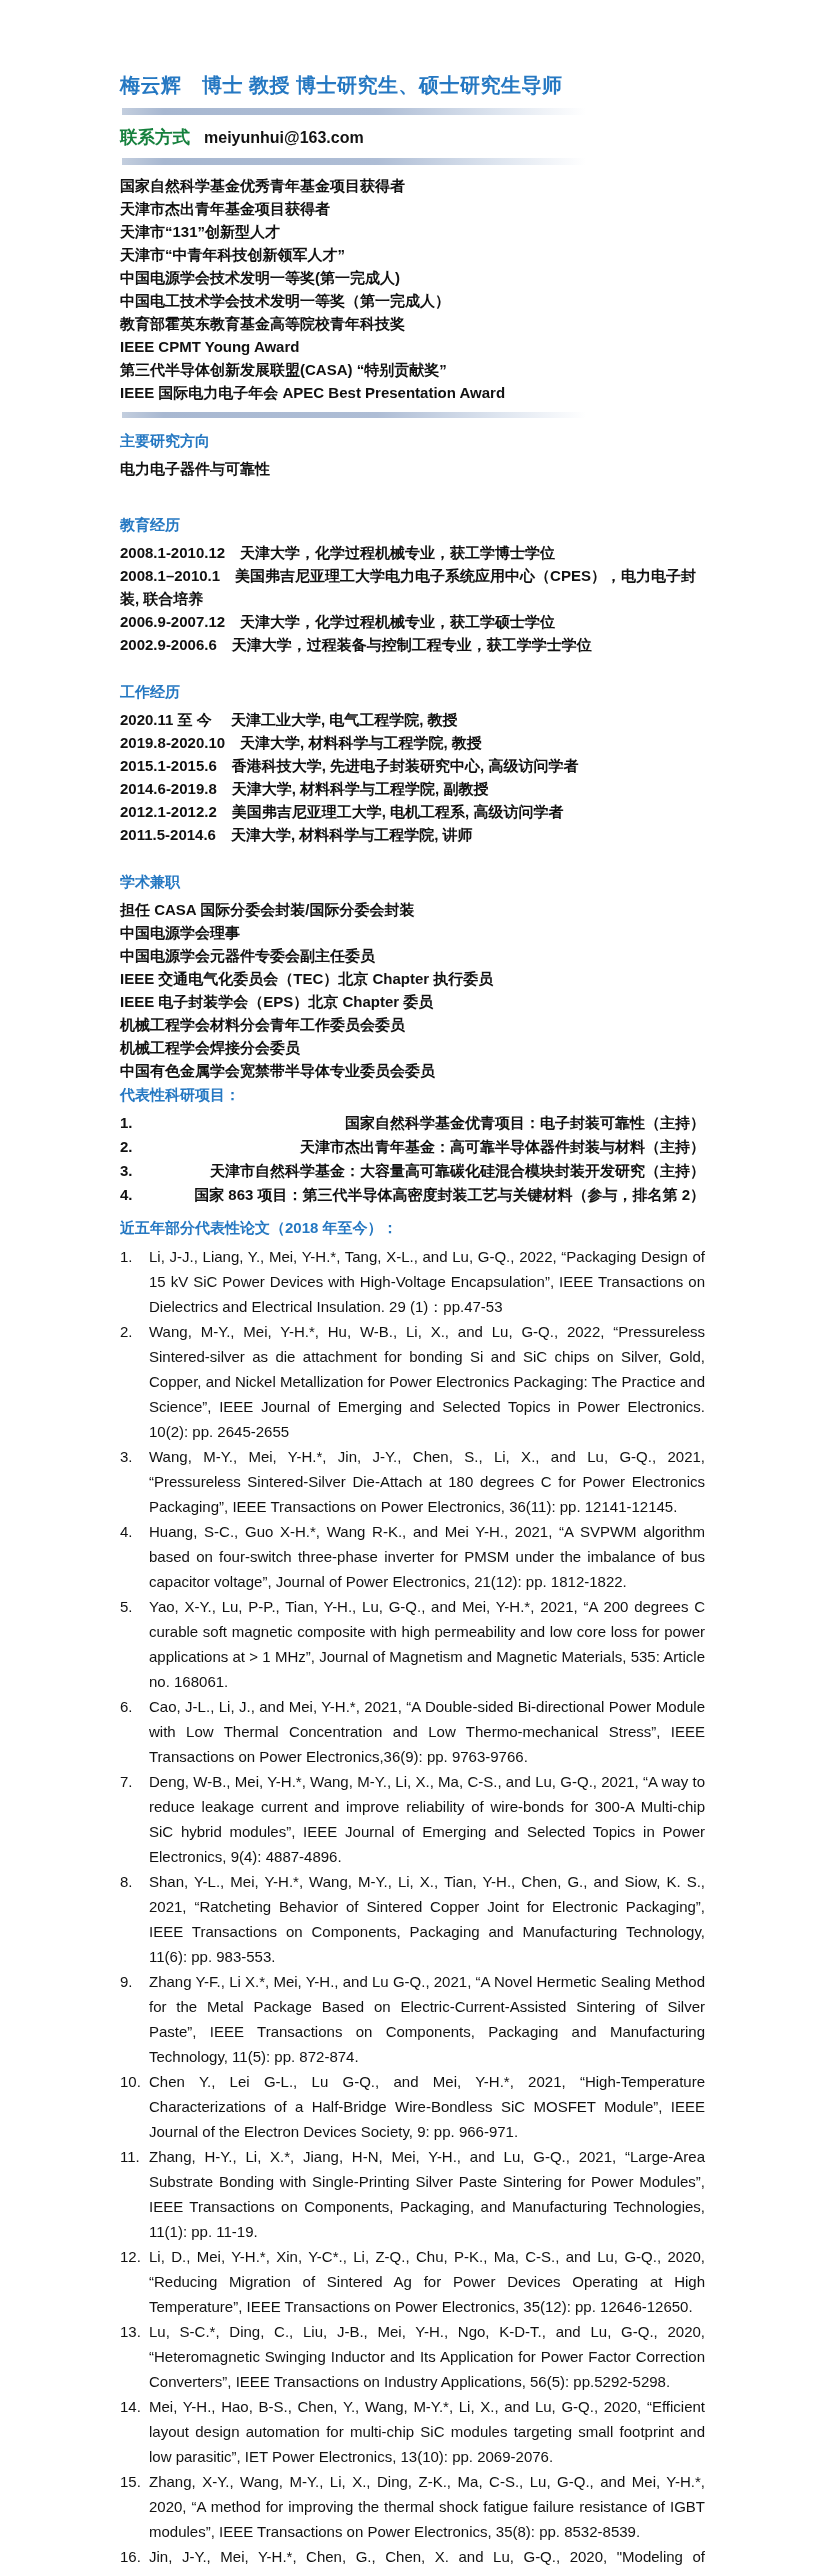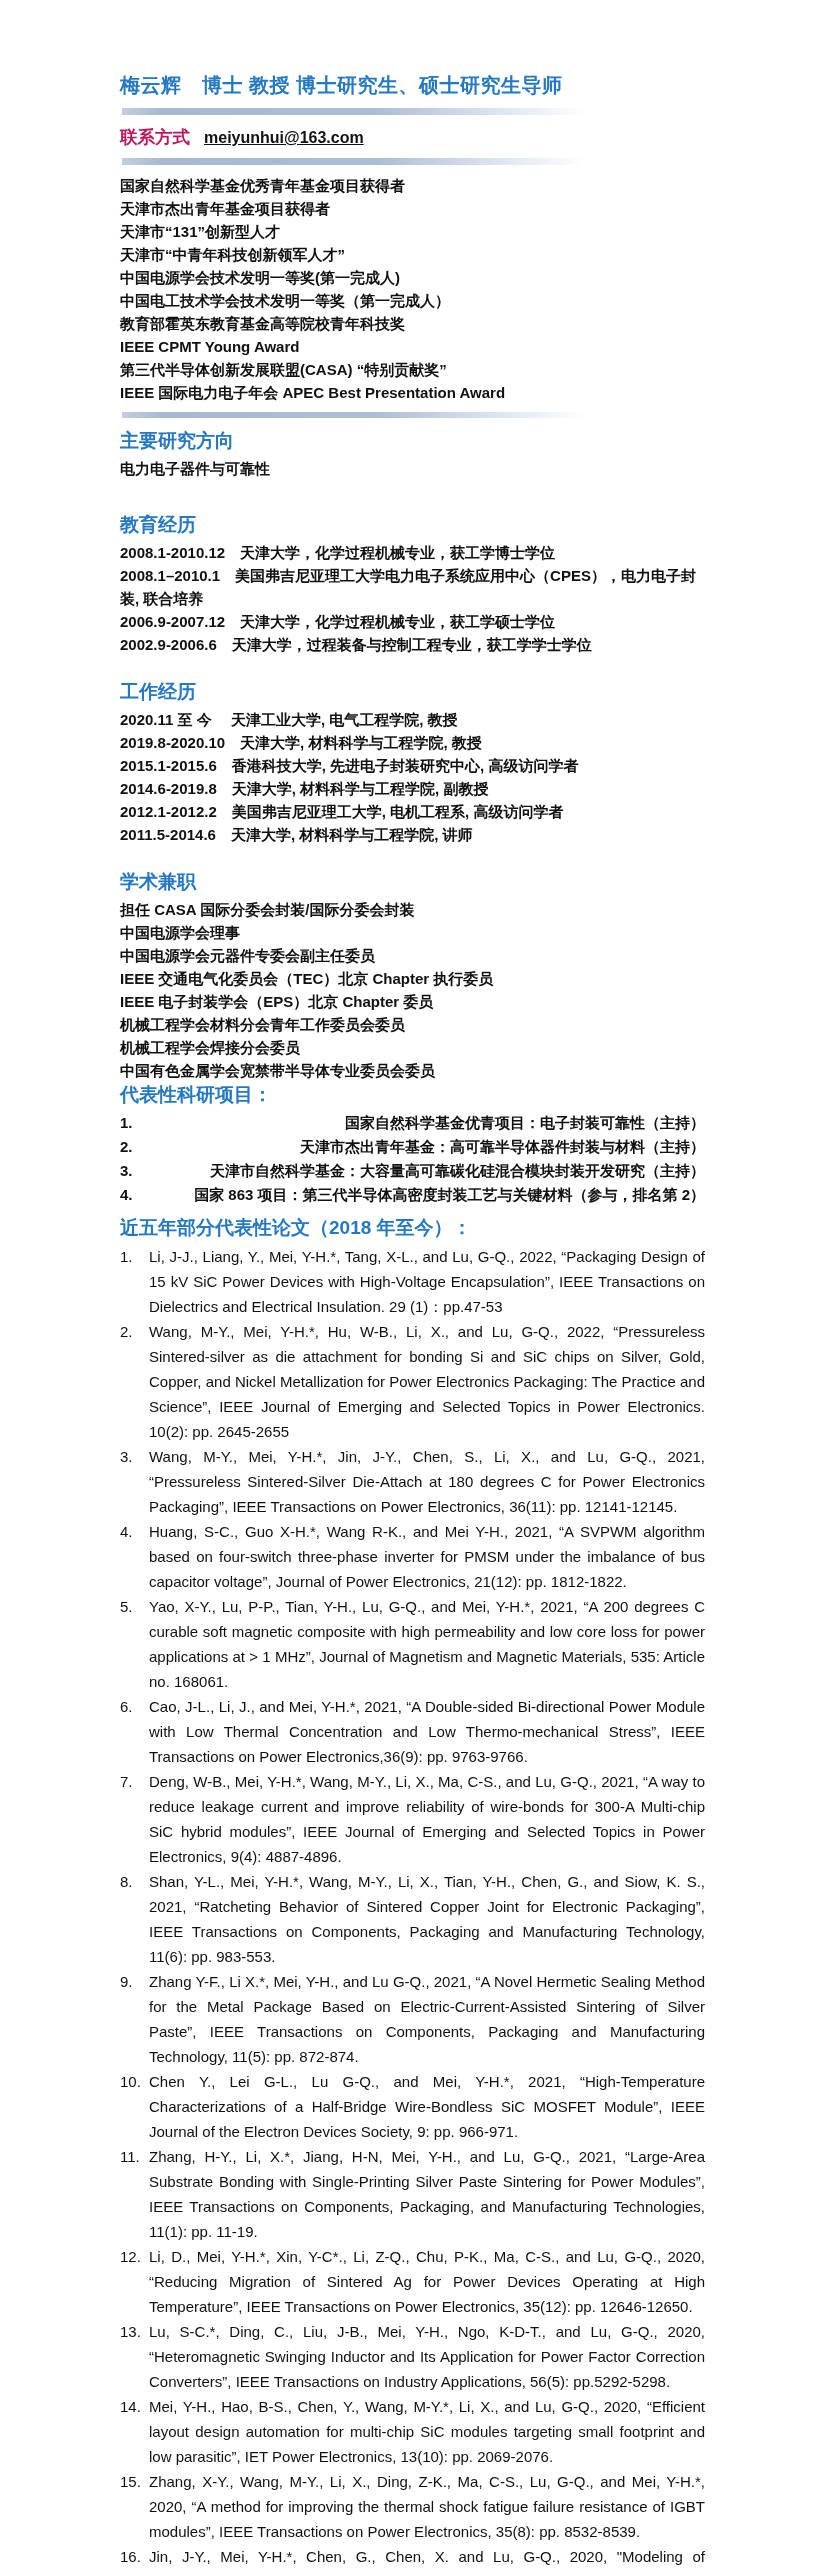--- a/index.html
+++ b/index.html
@@ -34,41 +34,40 @@
       #c3cede 0%, #a8b8d1 9%, #aebdd5 55%, #dfe6f0 82%, #ffffff 100%);
   }
   .contact-line {
     margin: 0;
     font-size: 17px;
     line-height: 27px;
     white-space: nowrap;
   }
   .contact-label {
     font-weight: 700;
-    color: #be185d;
+    color: #15803d;
     margin-right: 9.3px;
     font-size: 17.5px;
   }
   .contact-email {
     font-weight: 700;
     color: #111111;
     font-size: 16px;
-    text-decoration: underline;
   }
   .honors-list { margin: 5.2px 0 0 0; }
   .text-line {
     font-size: 15px;
     line-height: 23px;
     font-weight: 700;
     color: #111111;
   }
   .section { margin: 0; }
   .section-heading {
     margin: 0 0 4.1px 0;
-    font-size: 19px;
+    font-size: 15px;
     line-height: 25px;
     font-weight: 700;
     color: #2578c2;
   }
   .gap-lg { height: 32px; }
   .gap-md { height: 23px; }
   .gap-sm { height: 8.2px; }
   ol.num-list {
     margin: 0;
     padding: 0;

